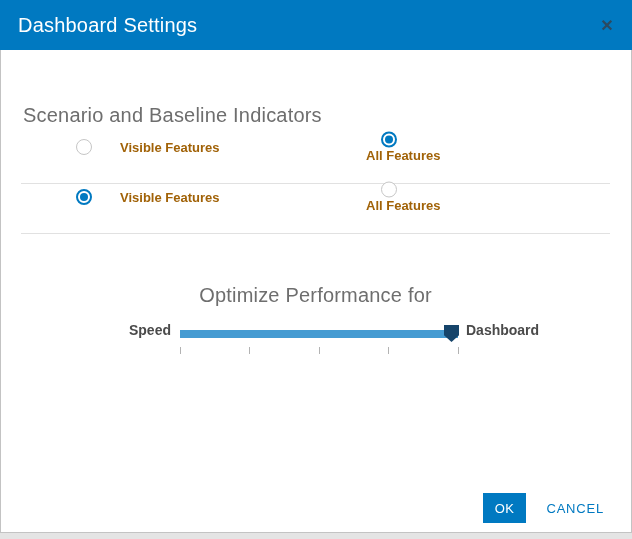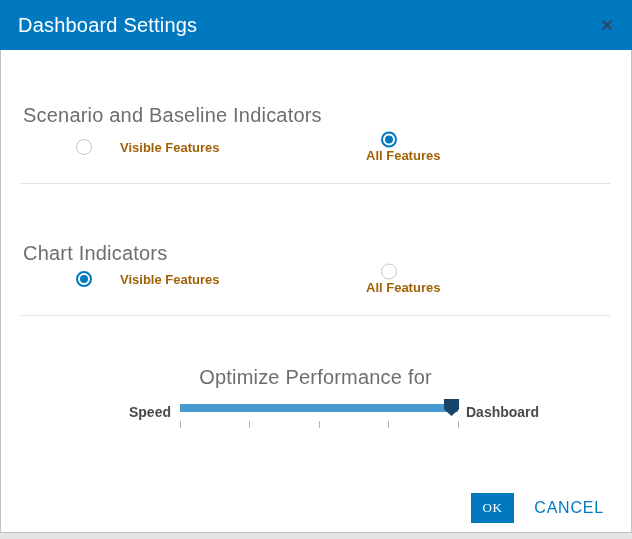--- a/index.html
+++ b/index.html
@@ -91,21 +91,21 @@
     height:1px;
     background:#e1e1e1;
     width:589px;
     margin-left:-2px;
     margin-top:23px;
   }
 
   .slider-row {
     margin-top:13px;
     display:flex;
-    align-items:flex-start;
+    align-items:flex-end;
     height:16px;
   }
   .slider-end-label {
     font-size:14px;
     font-weight:700;
     color:#4a4a4a;
   }
   .label-min { width:148px; text-align:right; }
   .label-max { margin-left:8px; }
 
@@ -147,31 +147,31 @@
     top:493px; right:27px;
     display:flex; align-items:center;
     gap:20px;
   }
   .ok-btn {
     min-width:42px; height:30px;
     padding:0 12px;
     background:var(--accent, #0079c1);
     color:#ffffff;
     border:none;
-    font-family:Liberation Serif, serif;
+    font-family:Liberation Sans, sans-serif;
     font-size:13px;
     font-weight:400;
     letter-spacing:0.5px;
     cursor:pointer;
   }
   .cancel-btn {
     background:none; border:none;
     color:var(--accent, #0079c1);
     font-family:"Liberation Sans", sans-serif;
-    font-size:16px;
+    font-size:13px;
     letter-spacing:0.8px;
     cursor:pointer;
     text-align:center;
   }
 </style>
 </head>
 <body>
 
 <div class="dialog">
 
@@ -188,21 +188,20 @@
         <span class="radio"></span>
         <span class="option-label">Visible Features</span>
       </div>
       <div class="option opt-b">
         <span class="radio selected"></span>
         <span class="option-label">All Features</span>
       </div>
     </div>
     <div class="divider"></div>
 
-    <div class="section-heading h2">Chart Indicators</div>
     <div class="radio-row row2">
       <div class="option opt-a">
         <span class="radio selected"></span>
         <span class="option-label">Visible Features</span>
       </div>
       <div class="option opt-b">
         <span class="radio"></span>
         <span class="option-label">All Features</span>
       </div>
     </div>

